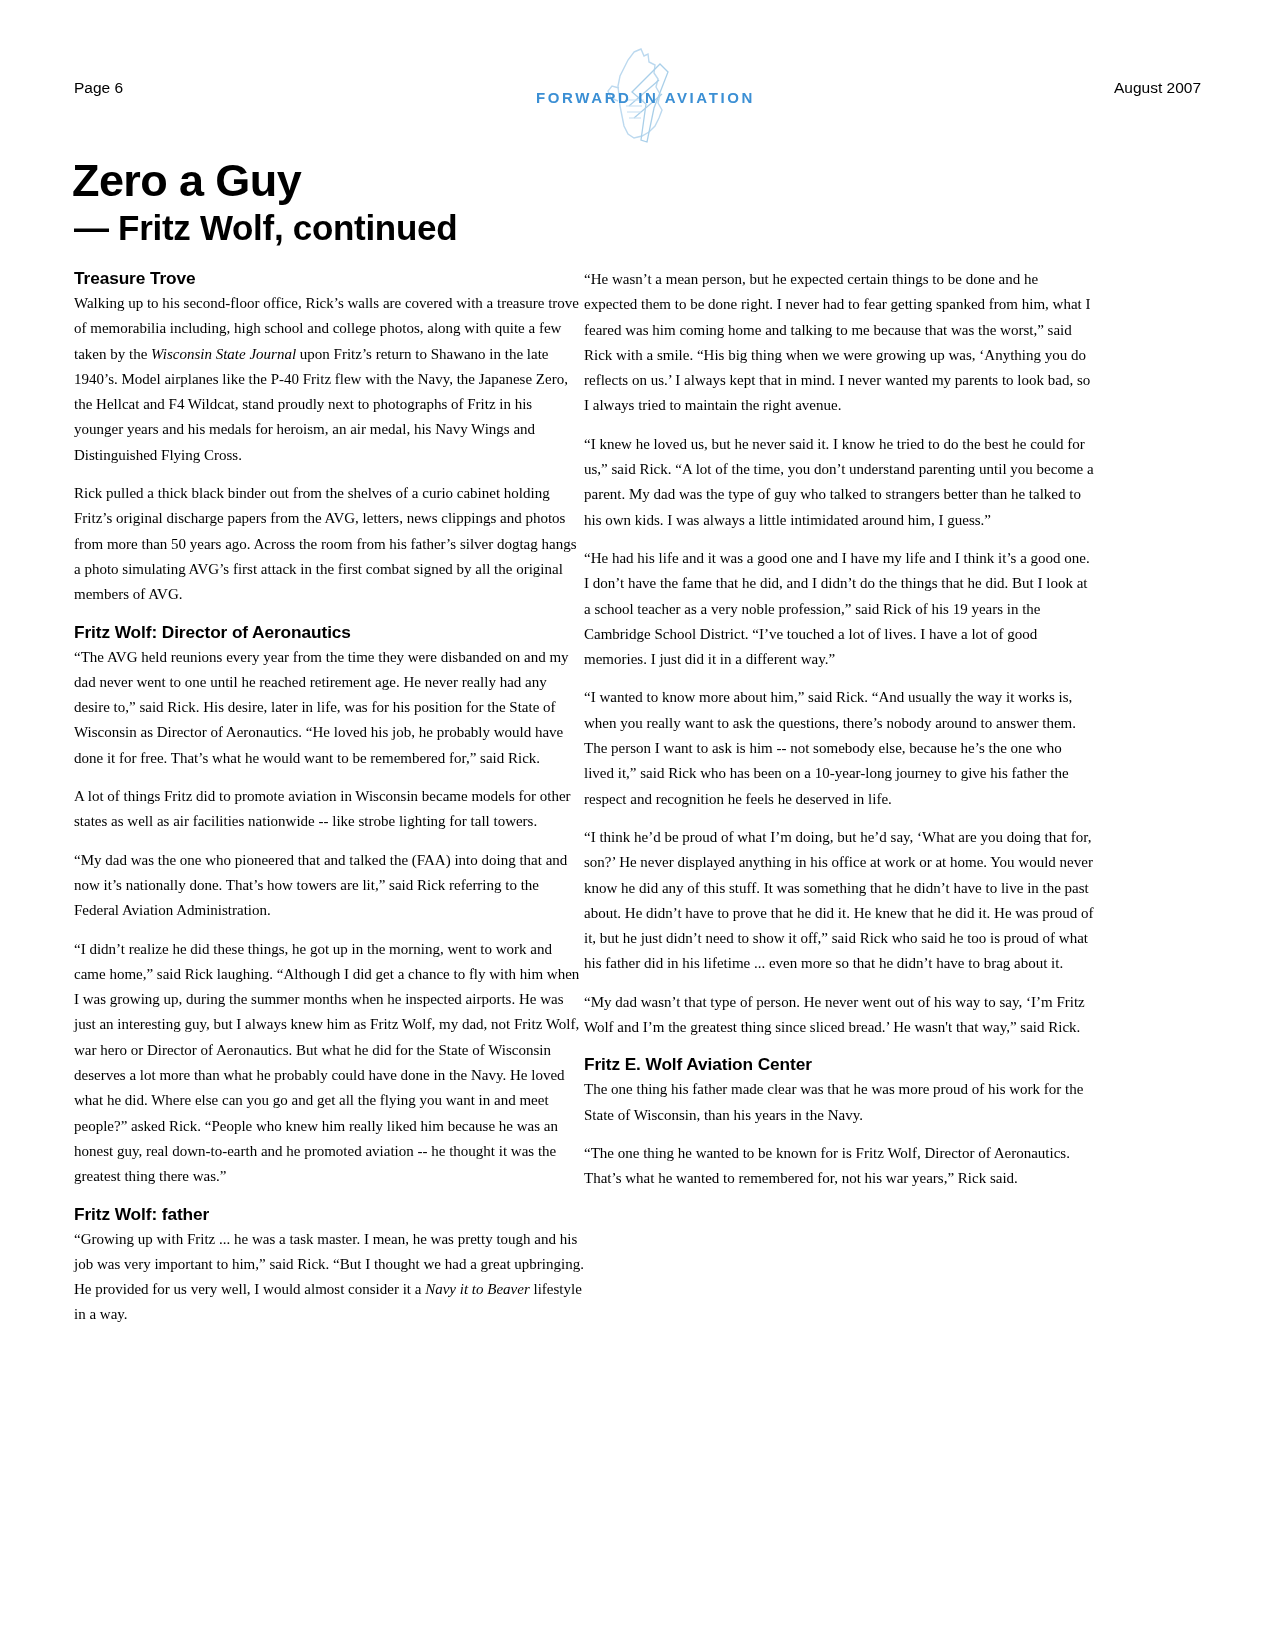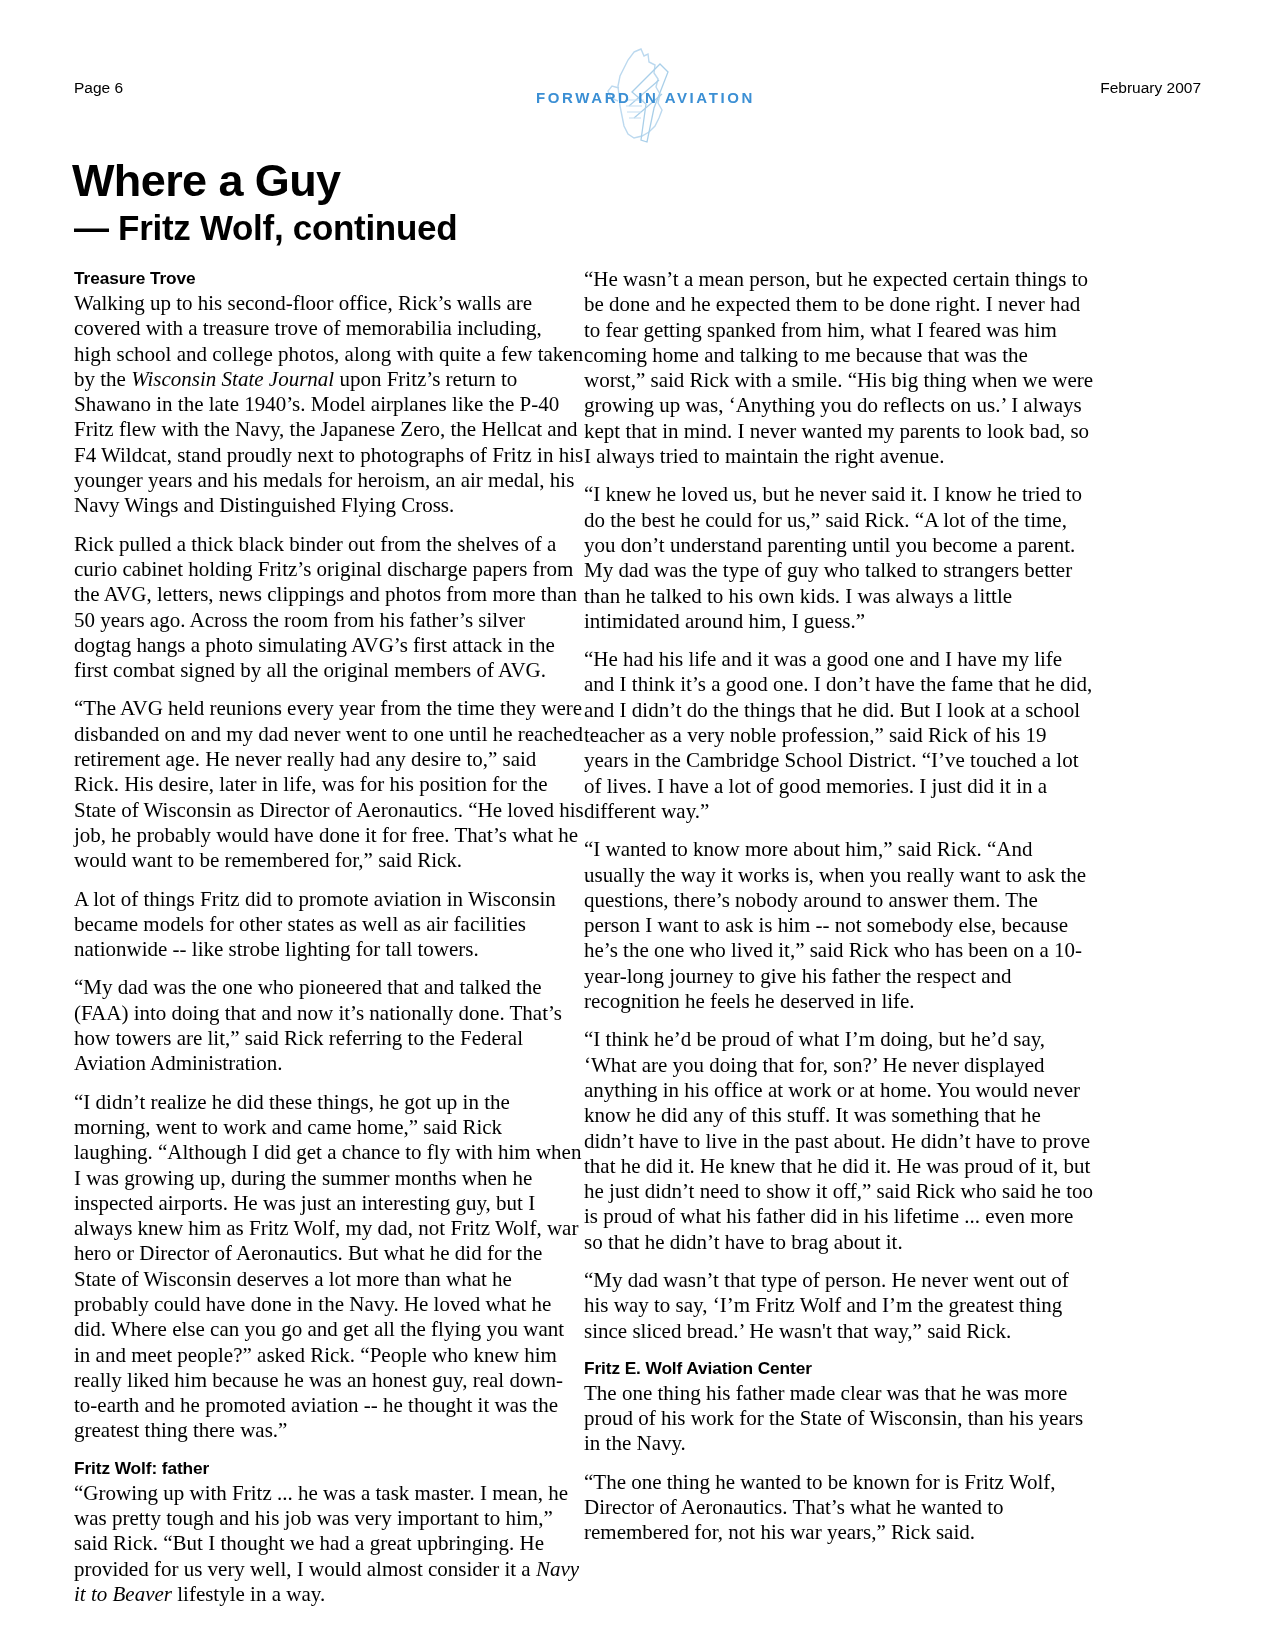--- a/index.html
+++ b/index.html
@@ -115,21 +115,21 @@
     letter-spacing: -0.1px;
     color: #000;
   }
 
   h2.sub.spaced {
     margin-top: 12px;
   }
 
   p.body {
     font-family: "Liberation Serif", serif;
-    font-size: 21px;
+    font-size: 15px;
     line-height: 25.3px;
     margin: 0 0 13px 0;
     text-align: left;
     color: #000;
     -webkit-hyphens: none;
     hyphens: none;
   }
 
   p.body:last-child {
     margin-bottom: 0;
@@ -162,35 +162,36 @@
         <g stroke="#c9e0f2" stroke-width="1.1" fill="none">
           <path d="M118 54 L136 54"></path>
           <path d="M118 60 L134 60"></path>
           <path d="M119 66 L133 66"></path>
           <path d="M121 72 L133 72"></path>
         </g>
       </svg>
       <div class="masthead-word">FORWARD IN AVIATION</div>
     </div>
 
-    <div class="folio">February 2007</div>
+    <div class="folio">August 2007</div>
   </div>
 
   <div class="headline">
-    <div class="line1">Where a Guy</div>
+    <div class="line1">Zero a Guy</div>
     <div class="line2">— Fritz Wolf, continued</div>
   </div>
 
   <div class="columns">
 
     <div class="col">
       <h2 class="sub">Treasure Trove</h2>
       <p class="body"><span>Walking up to his second-floor office, Rick’s walls are covered with a treasure trove of memorabilia including, high school and college photos, along with quite a few taken by the </span><i>Wisconsin State Journal</i><span> upon Fritz’s return to Shawano in the late 1940’s. Model airplanes like the P-40 Fritz flew with the Navy, the Japanese Zero, the Hellcat and F4 Wildcat, stand proudly next to photographs of Fritz in his younger years and his medals for heroism, an air medal, his Navy Wings and Distinguished Flying Cross.</span></p>
       <p class="body">Rick pulled a thick black binder out from the shelves of a curio cabinet holding Fritz’s original discharge papers from the AVG, letters, news clippings and photos from more than 50 years ago.  Across the room from his father’s silver dogtag hangs a photo simulating AVG’s first attack in the first combat signed by all the original members of AVG.</p>
 
+      <h2 class="sub spaced">Fritz Wolf: Director of Aeronautics</h2>
       <p class="body">“The AVG held reunions every year from the time they were disbanded on and my dad never went to one until he reached retirement age. He never really had any desire to,” said Rick. His desire, later in life, was for his position for the State of Wisconsin as Director of Aeronautics. “He loved his job, he probably would have done it for free. That’s what he would want to be remembered for,” said Rick.</p>
       <p class="body">A lot of things Fritz did to promote aviation in Wisconsin became models for other states as well as air facilities nationwide -- like strobe lighting for tall towers.</p>
       <p class="body">“My dad was the one who pioneered that and talked the (FAA) into doing that and now it’s nationally done. That’s how towers are lit,” said Rick referring to the Federal Aviation Administration.</p>
       <p class="body">“I didn’t realize he did these things, he got up in the morning, went to work and came home,” said Rick laughing. “Although I did get a chance to fly with him when I was growing up, during the summer months when he inspected airports. He was just an interesting guy, but I always knew him as Fritz Wolf, my dad, not Fritz Wolf, war hero or Director of Aeronautics. But what he did for the State of Wisconsin deserves a lot more than what he probably could have done in the Navy. He loved what he did. Where else can you go and get all the flying you want in and meet people?” asked Rick. “People who knew him really liked him because he was an honest guy, real down-to-earth and he promoted aviation -- he thought it was the greatest thing there was.”</p>
 
       <h2 class="sub spaced">Fritz Wolf: father</h2>
       <p class="body"><span>“Growing up with Fritz ... he was a task master. I mean, he was pretty tough and his job was very important to him,” said Rick. “But I thought we had a great upbringing. He provided for us very well, I would almost consider it a </span><i>Navy it to Beaver</i><span> lifestyle in a way.</span></p>
     </div>
 
     <div class="col">

